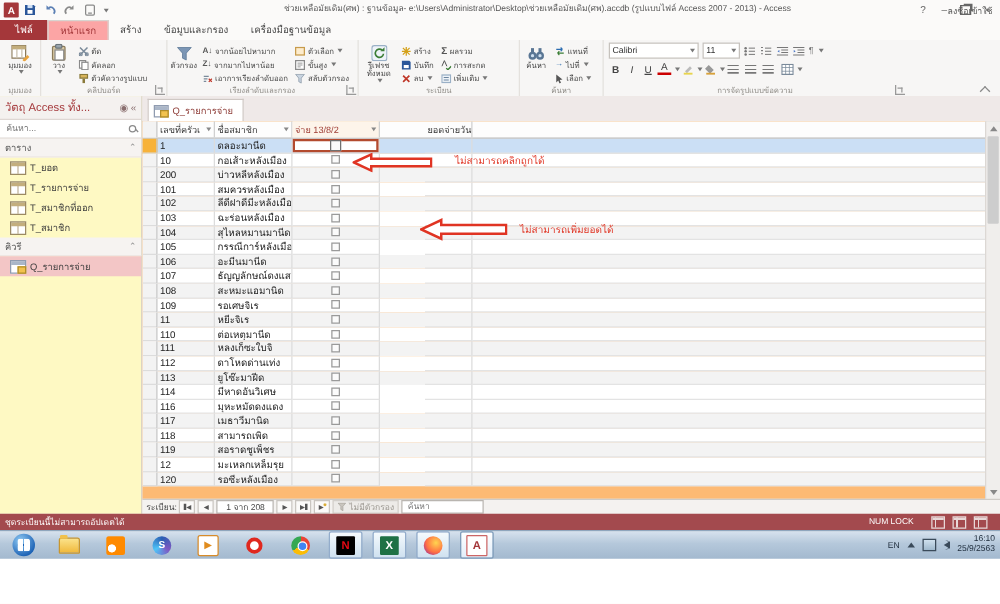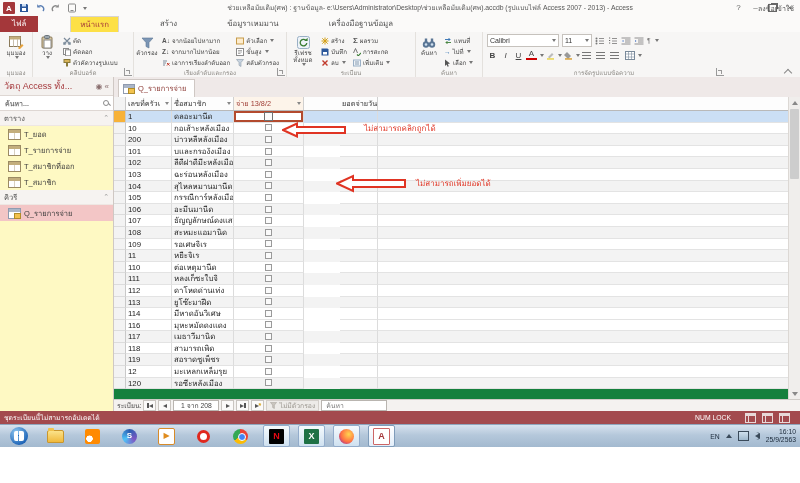--- a/index.html
+++ b/index.html
@@ -10,24 +10,24 @@
   .app-logo{width:12px;height:12px;background:#a4373a;color:#fff;font-size:8px;font-weight:bold;
     display:flex;align-items:center;justify-content:center;margin:0 3px 0 3px;border-radius:1px;}
   .qat{display:flex;align-items:center;gap:5px;}
   .qat .qi{width:11px;height:11px;display:flex;align-items:center;justify-content:center;}
   .win-title{position:absolute;left:180px;right:120px;top:0;height:16px;line-height:16px;
     font-size:6.8px;color:#555;text-align:center;white-space:nowrap;overflow:hidden;}
   .win-controls{position:absolute;right:2px;top:0;display:flex;}
   .wc{width:17px;height:15px;font-size:8px;color:#666;display:flex;align-items:center;justify-content:center;}
   .wc-restore-box{width:7px;height:6px;border:1px solid #666;box-shadow:2px -2px 0 -1px #666;}
   
-  .tabrow{position:absolute;left:0;top:16px;width:800px;height:16px;background:#fbfaf9;display:flex;align-items:flex-end;gap:32px;}
+  .tabrow{position:absolute;left:0;top:16px;width:800px;height:16px;background:#fbfaf9;display:flex;align-items:flex-end;}
   .rtab{height:16px;line-height:16px;padding:0 9px;font-size:7.8px;color:#4a4a4a;}
   .rtab.file{background:#a4373a;color:#fff;padding:0 12px;}
-  .rtab.active{background:#fde047;border:1px solid #d8d4d0;border-bottom:none;color:#a4373a;height:15px;line-height:15px;text-align:center;}
+  .rtab.active{background:#fca5a5;border:1px solid #d8d4d0;border-bottom:none;color:#a4373a;height:15px;line-height:15px;text-align:center;}
   .signin{position:absolute;right:6px;top:3px;font-size:7px;color:#555;}
   
   .ribbon{position:absolute;left:0;top:32px;width:800px;height:45px;background:#f7f6f5;border-bottom:1px solid #d8d4d0;display:flex;}
   .rgroup{position:relative;height:45px;border-right:1px solid #e4e1dd;display:flex;flex-direction:column;}
   .rgroup-body{flex:1;display:flex;align-items:flex-start;padding-top:1px;}
   .rgroup-label{height:9px;line-height:9px;font-size:6.2px;color:#8d8a85;text-align:center;white-space:nowrap;}
   .bigbtn{display:flex;flex-direction:column;align-items:center;justify-content:flex-start;
     font-size:6.2px;line-height:1.15;color:#444;text-align:center;padding-top:1px;}
   .bigbtn .bicon{height:15px;display:flex;align-items:flex-end;justify-content:center;}
   .scol{display:flex;flex-direction:column;justify-content:flex-start;}
@@ -46,21 +46,21 @@
   .ribbon-chev:before{content:"";position:absolute;left:1px;top:1px;width:5px;height:5px;border-left:1px solid #888;border-top:1px solid #888;transform:rotate(45deg);}
   
   .main{position:absolute;left:0;top:77px;width:800px;height:334px;background:#efe9e8;}
   
   .navpane{position:absolute;left:0;top:0;width:113px;height:334px;background:#fef9c3;border-right:1px solid #cfc8c4;}
   .nav-title{height:18px;display:flex;align-items:center;padding:0 4px;border-bottom:1px solid #ded7d3;background:#f4f1ef;}
   .nav-title-text{flex:1;font-size:9px;color:#a4373a;white-space:nowrap;overflow:hidden;}
   .nav-title-ic{font-size:8px;color:#8a6f6f;margin-left:2px;}
   .nav-search{height:14px;display:flex;align-items:center;border-bottom:1px solid #ded7d3;background:#fff;padding:0 3px;}
   .nav-search input{flex:1;border:none;outline:none;font-size:7px;color:#777;background:transparent;min-width:0;
-    font-family:"Liberation Sans","DejaVu Sans",sans-serif;font-weight:bold;}
+    font-family:"Liberation Sans","DejaVu Sans",sans-serif;}
   .mag{width:7px;height:7px;position:relative;}
   .mag:before{content:"";position:absolute;left:0;top:0;width:4px;height:4px;border:1px solid #8a8a8a;border-radius:50%;}
   .mag:after{content:"";position:absolute;left:4.5px;top:4.5px;width:3px;height:1px;background:#8a8a8a;transform:rotate(45deg);}
   .nav-sec{height:14px;display:flex;align-items:center;justify-content:space-between;padding:0 4px;
     font-size:7.5px;color:#555;border-bottom:1px solid #eee7e3;background:#f6f3f1;}
   .nav-sec .chev{font-size:7px;color:#999;}
   .nav-item{height:16px;display:flex;align-items:center;gap:3px;padding:0 3px 0 8px;font-size:7.5px;color:#3d3d3d;white-space:nowrap;}
   .nav-item.sel{background:#f3c6c6;}
   .tbl-ic{width:11px;height:9px;border:1px solid #9b8a63;background:
     linear-gradient(#c3ae7d,#c3ae7d) 0 0/100% 3px no-repeat,
@@ -68,21 +68,21 @@
   .qry-ic{width:11px;height:9px;border:1px solid #8f9bb0;background:
     linear-gradient(#aab6c8,#aab6c8) 0 0/100% 3px no-repeat,#fff;position:relative;flex:none;}
   .qry-ic:after{content:"";position:absolute;right:-1px;bottom:-1px;width:5px;height:4px;background:#f2c24e;border:1px solid #b08c28;}
   
   .docarea{position:absolute;left:114px;top:0;right:0;height:334px;background:#efe9e8;}
   .doc-tabstrip{position:absolute;left:0;top:0;right:0;height:20px;background:#efe9e8;border-bottom:1px solid #cfc8c4;display:flex;align-items:flex-end;}
   .doc-tab{height:17px;line-height:17px;background:#fff;border:1px solid #cfc8c4;border-bottom:none;
     padding:0 8px 0 4px;font-size:7.5px;color:#8d3b36;display:flex;align-items:center;gap:3px;margin-left:4px;}
   .doc-tab .qry-ic{width:10px;height:8px;}
   
-  .datasheet{position:absolute;left:0;top:20px;right:11px;bottom:11px;background:#15803d;overflow:hidden;}
+  .datasheet{position:absolute;left:0;top:20px;right:11px;bottom:11px;background:#fdba74;overflow:hidden;}
   .ds-header{display:flex;height:13px;background:#fdfdfd;border-bottom:1px solid #b9b9b9;}
   .ds-h{display:flex;align-items:center;justify-content:space-between;font-size:7.3px;color:#333;
     border-right:1px solid #d0d0d0;padding:0 2px;box-sizing:border-box;white-space:nowrap;overflow:hidden;}
   .ds-h.hot{color:#9e3b33;background:#fdf4ea;}
   .ds-hsel{width:12px;border-right:1px solid #c9c9c9;background:#f3f3f3;box-sizing:border-box;}
   .ds-dd{width:0;height:0;border-left:2.5px solid transparent;border-right:2.5px solid transparent;border-top:3px solid #888;margin-left:2px;flex:none;}
   .ds-row{display:flex;height:11.6px;box-sizing:border-box;background:#fff;}
   .ds-row.alt{background:#f3f3f3;}
   .ds-row.cur{background:#cbdff5;}
   .ds-cell{box-sizing:border-box;border-right:1px solid #dcdcdc;border-bottom:1px solid #e3e3e3;
@@ -201,21 +201,21 @@
           <span class="wc-restore-box"></span>
         </div>
       <div class="wc">×</div>
     </div>
   </div>
 
   <div class="tabrow">
       <div class="rtab file">ไฟล์</div>
       <div class="rtab active">หน้าแรก</div>
       <div class="rtab">สร้าง</div>
-      <div class="rtab">ข้อมูราเหมมาน</div>
+      <div class="rtab">ข้อมูบและกรอง</div>
       <div class="rtab">เครื่องมือฐานข้อมูล</div>
     </div>
   <div class="signin">ลงชื่อเข้าใช้</div>
 
   <div class="ribbon">
 
     <div class="rgroup" style="width:32px;">
       <div class="rgroup-body" style="justify-content:center;">
         <div class="bigbtn" style="width:30px;">
           <span class="bicon">
@@ -639,21 +639,21 @@
               <div class="ds-cell w2">บ่าวหลีหลังเมือง</div>
               <div class="ds-cell w3 cbwrap">
                 <div class="cb"></div>
               </div>
               <div class="ds-cell w4"></div>
               <div class="ds-cell wf"></div>
             </div>
             <div class="ds-row">
               <div class="ds-sel"></div>
               <div class="ds-cell w1">101</div>
-              <div class="ds-cell w2">บและกรองังเมือง</div>
+              <div class="ds-cell w2">สมควรหลังเมือง</div>
               <div class="ds-cell w3 cbwrap">
                 <div class="cb"></div>
               </div>
               <div class="ds-cell w4"></div>
               <div class="ds-cell wf"></div>
             </div>
             <div class="ds-row alt">
               <div class="ds-sel"></div>
               <div class="ds-cell w1">102</div>
               <div class="ds-cell w2">ลีดีฝาดีมีะหลังเมือ</div>

